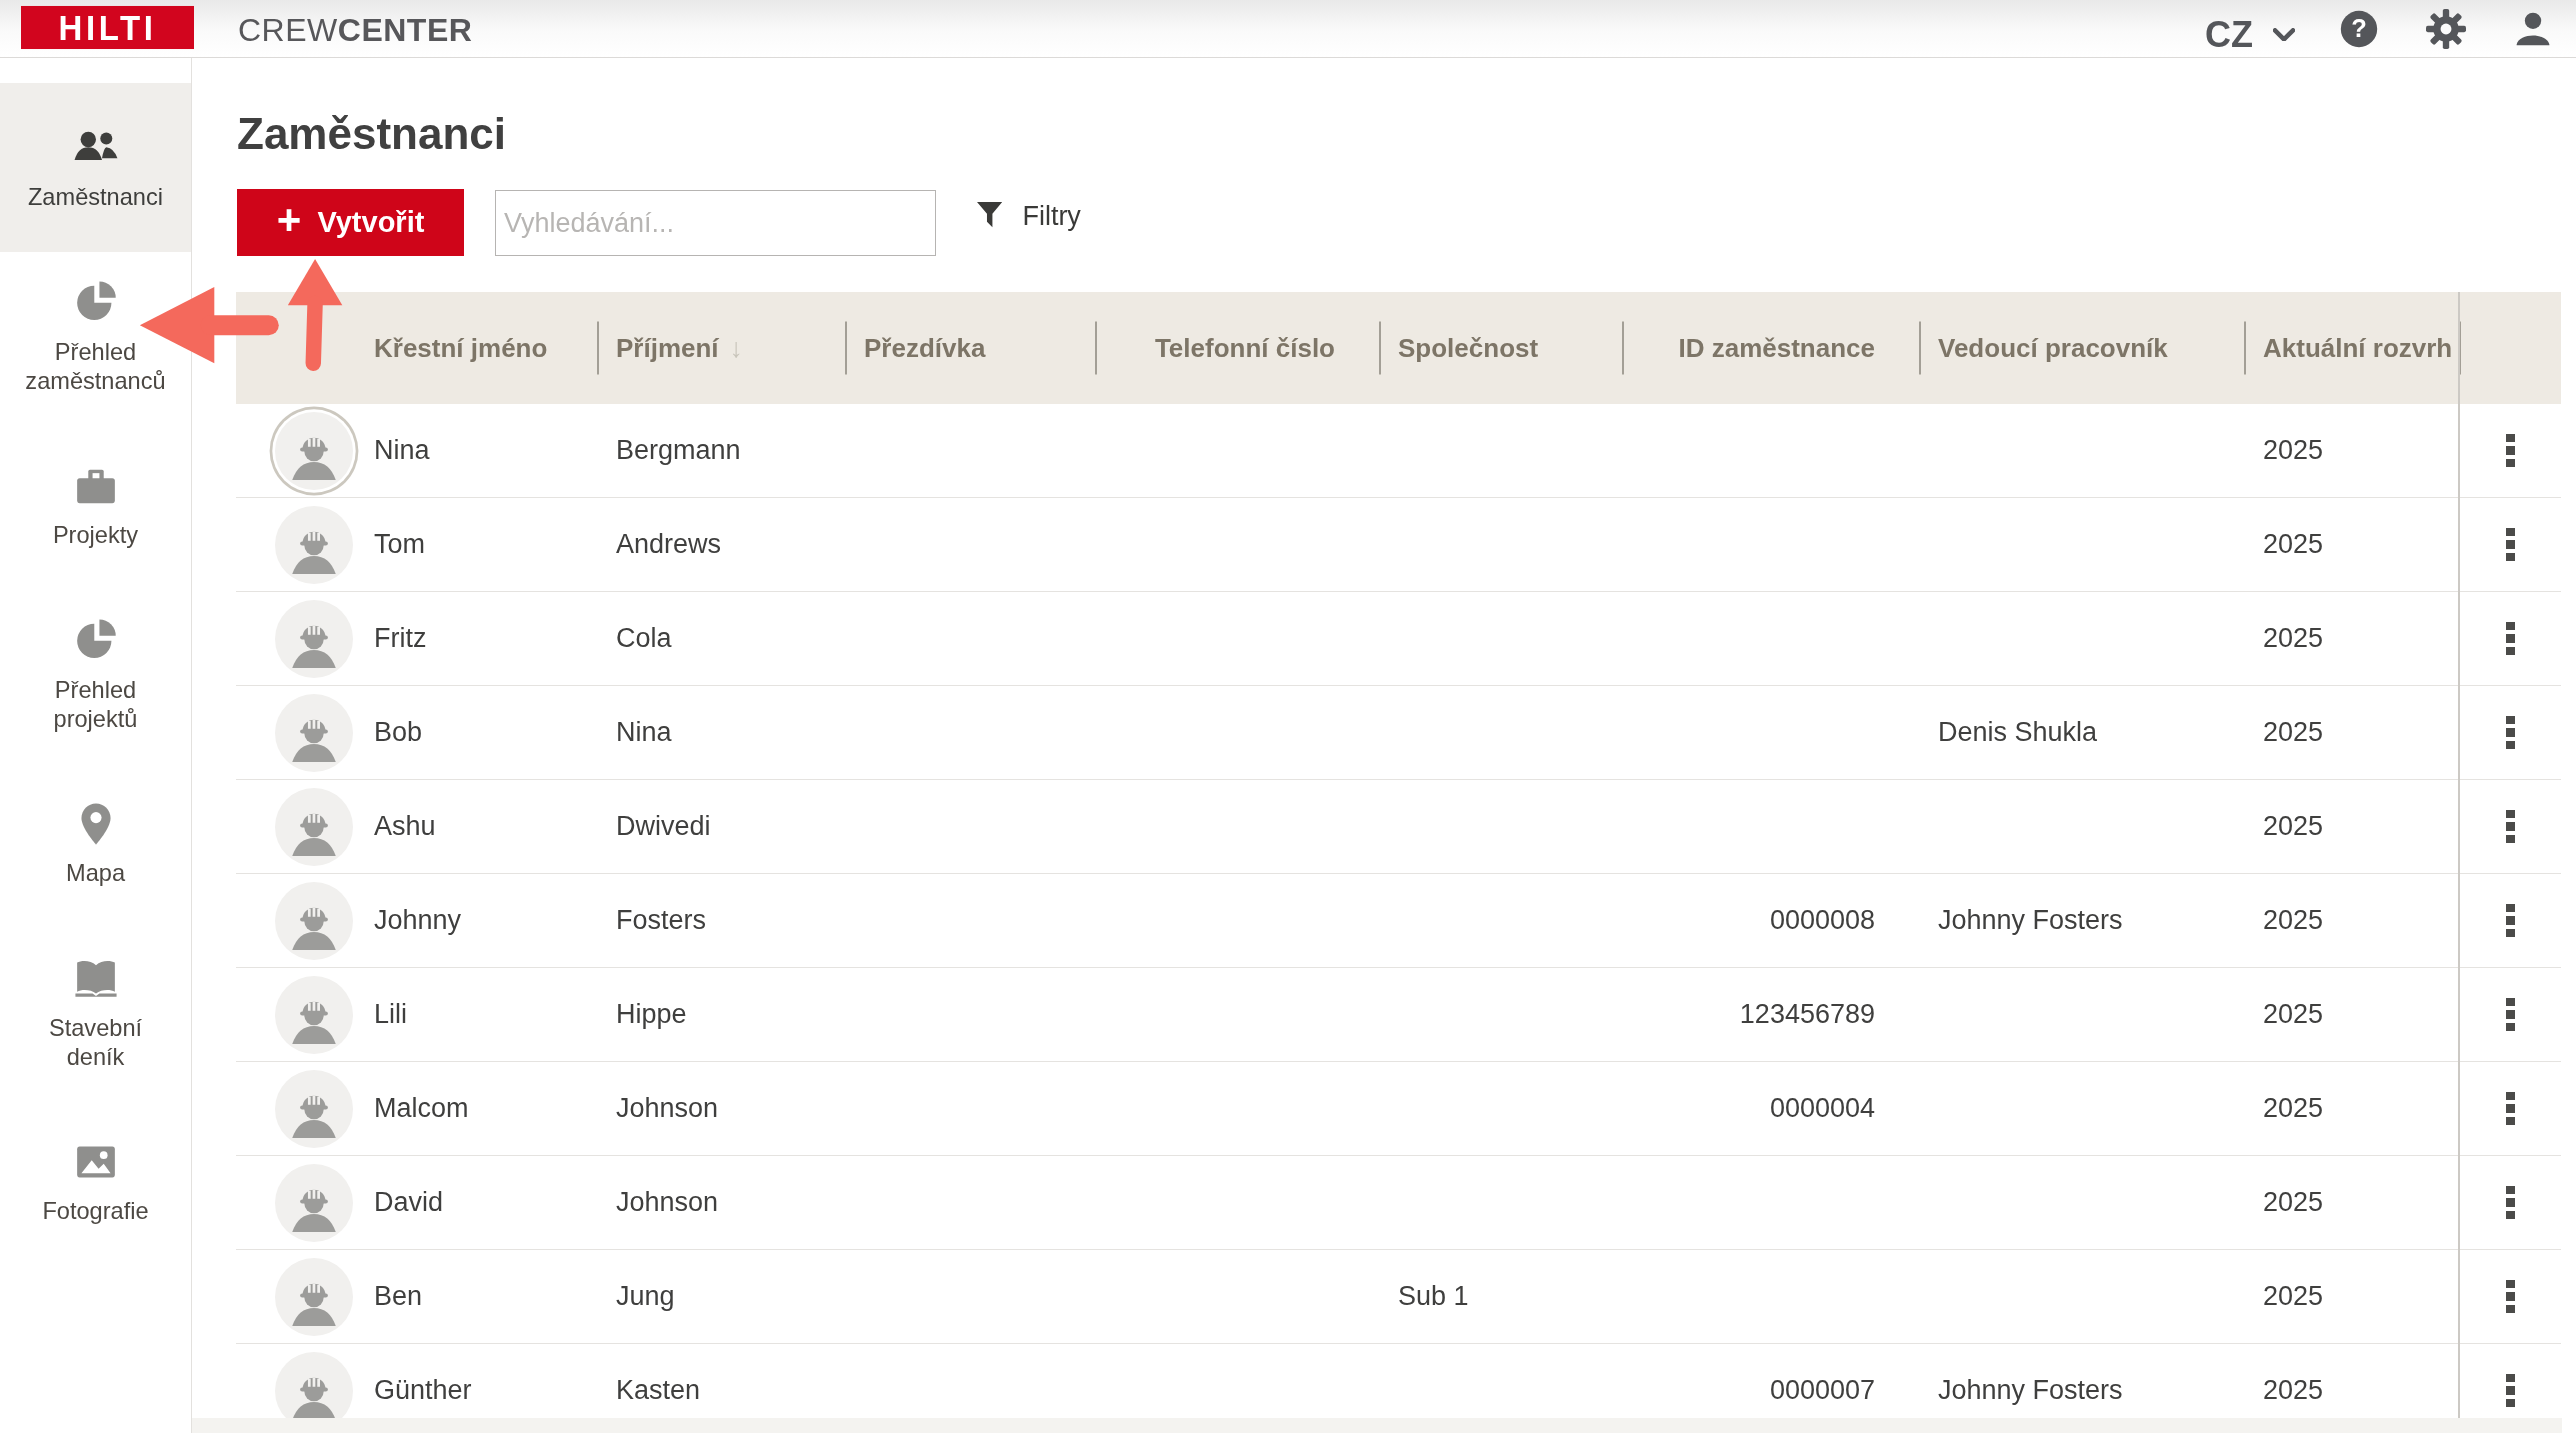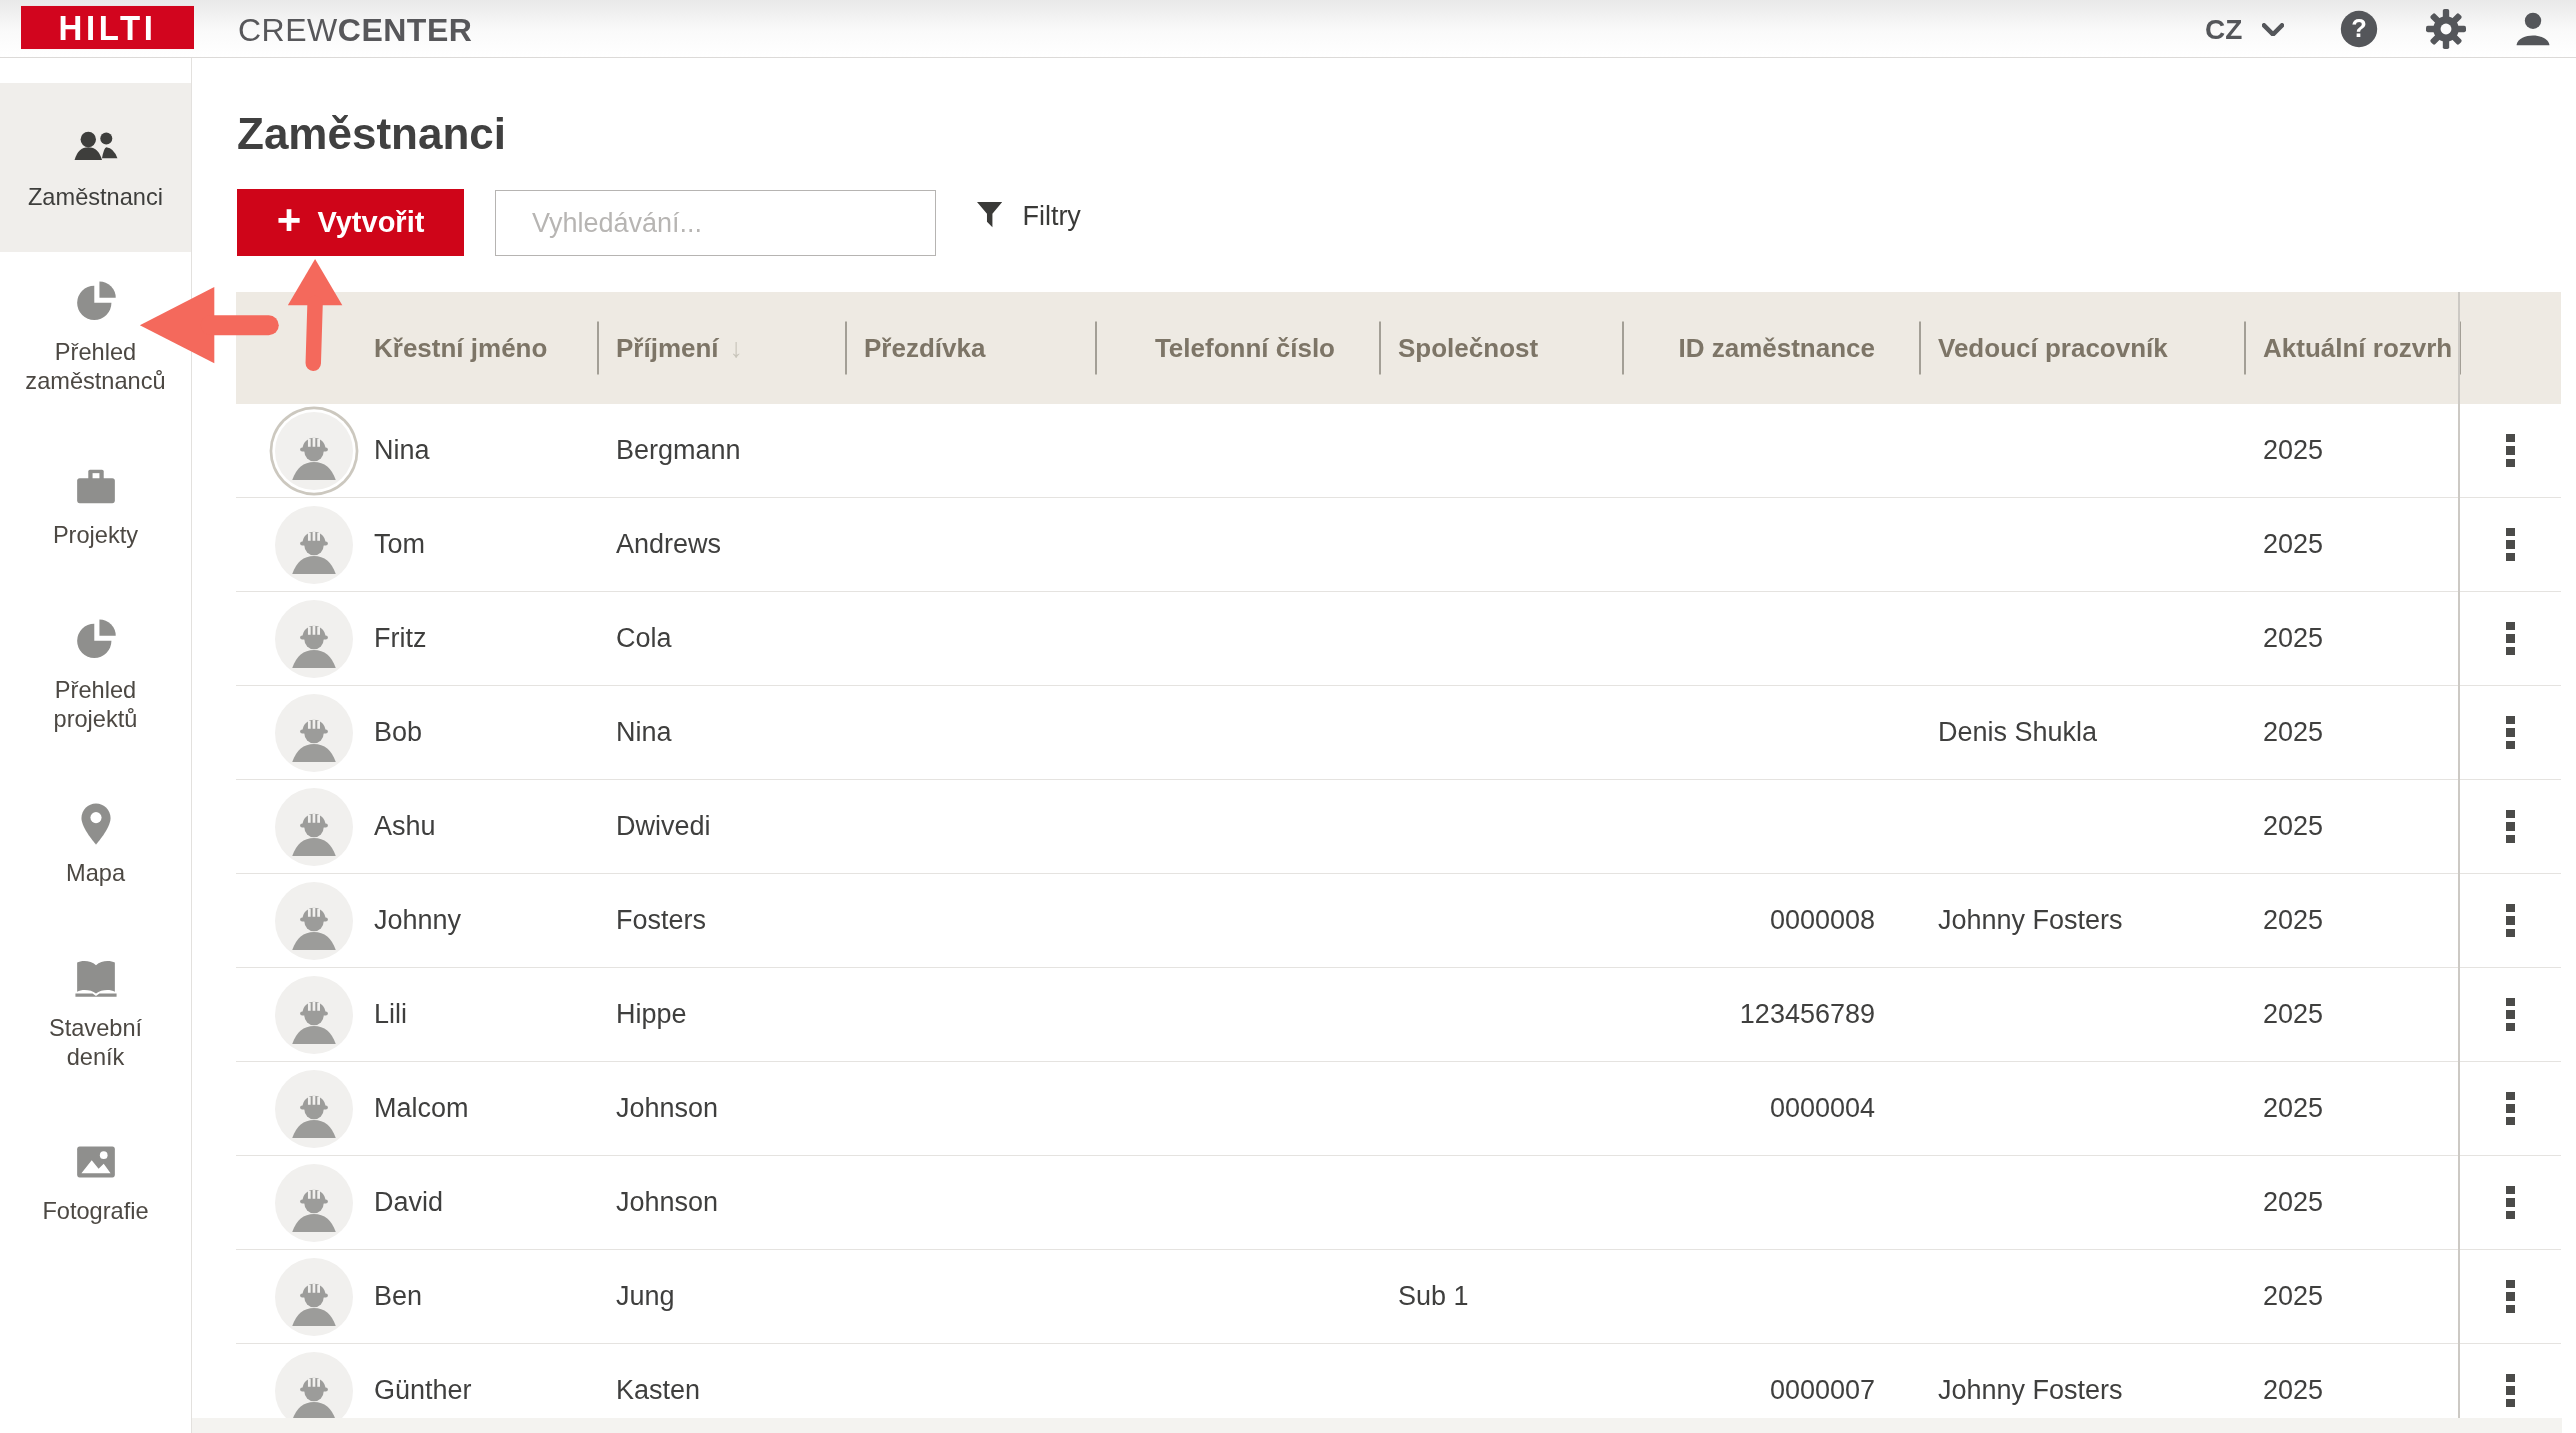--- a/index.html
+++ b/index.html
@@ -9,21 +9,21 @@
   
   .topbar { position:absolute; left:0; top:0; width:2576px; height:58px;
     background:linear-gradient(180deg,#e9e9e9 0%,#fafafa 55%,#ffffff 100%);
     border-bottom:0.9px solid #dcdad8; z-index:5; }
   .logo { position:absolute; left:21px; top:7.3px; width:173px; height:41px; background:#d2051e;
     color:#fff; display:flex; align-items:center; justify-content:center;
     font-weight:700; font-size:33px; letter-spacing:3.6px; transform:scaleY(1.05); }
   .app-name { position:absolute; left:238px; top:11.8px; font-size:32px; color:#57575a; letter-spacing:0.5px; }
   .app-name b { font-weight:700; }
   .lang { position:absolute; left:2205px; top:13.6px; display:flex; align-items:center; gap:20px;
-    font-size:28px; font-weight:700; color:#54565a; cursor:pointer; }
+    font-size:36px; font-weight:700; color:#54565a; cursor:pointer; }
   .tb-icon { position:absolute; top:9px; width:40px; height:40px; cursor:pointer; }
   .tb-help { left:2339px; } .tb-gear { left:2426px; } .tb-user { left:2513px; }
 
   
   .sidebar { position:absolute; left:0; top:58px; width:192px; height:1376px; background:#fff;
     border-right:1.8px solid #e3e1de; padding-top:25.4px; z-index:4; }
   .side-item { height:169px; display:flex; flex-direction:column; align-items:center;
     justify-content:center; gap:11.8px; cursor:pointer; }
   .side-item.active { background:#f0eeeb; }
   .side-icon svg { width:48px; height:48px; fill:#8f8f8d; display:block; }
@@ -32,21 +32,21 @@
   .side-item.active .side-label { color:#3e3e3c; }
 
   
   .main { position:absolute; left:192px; top:58px; width:2384px; height:1376px; background:#fff; }
   .page-title { position:absolute; left:45px; top:51px; font-size:44px; font-weight:700; color:#404040; }
   .create-btn { position:absolute; left:45px; top:131px; width:227px; height:67px; background:#cf0519;
     border:none; color:#fff; display:flex; align-items:center; justify-content:center; gap:16.3px;
     font-family:inherit; font-size:29px; font-weight:700; cursor:pointer; }
   .create-btn .plus { font-size:42px; font-weight:700; line-height:1; margin-top:-4.5px; }
   .search { position:absolute; left:303px; top:132px; width:441px; height:66px;
-    border:1.8px solid #b6b4b2; padding:0 36px; font-family:inherit; font-size:27px; color:#444; background:#fff; }
+    border:1.8px solid #b6b4b2; padding:0 8px; font-family:inherit; font-size:27px; color:#444; background:#fff; }
   .search::placeholder { color:#b7b5b3; }
   .filters { position:absolute; left:785px; top:143px; height:42px; display:flex; align-items:flex-start;
     gap:20px; font-size:27px; color:#3a3a38; cursor:pointer; }
 
   
   .table { position:absolute; left:44px; top:234px; width:2325px; height:1126px; }
   .table::after { content:""; position:absolute; right:101px; top:0; height:100%; width:1.8px; background:#ccc9c4; }
   .grid-cols { display:grid; grid-template-columns:362px 248px 250px 284px 243px 297px 325px 215px 101px; align-items:center; }
   .thead { height:112px; background:#eeeae3; }
   .th { position:relative; font-size:26px; font-weight:700; color:#7d7567; padding-left:18px; height:100%;

